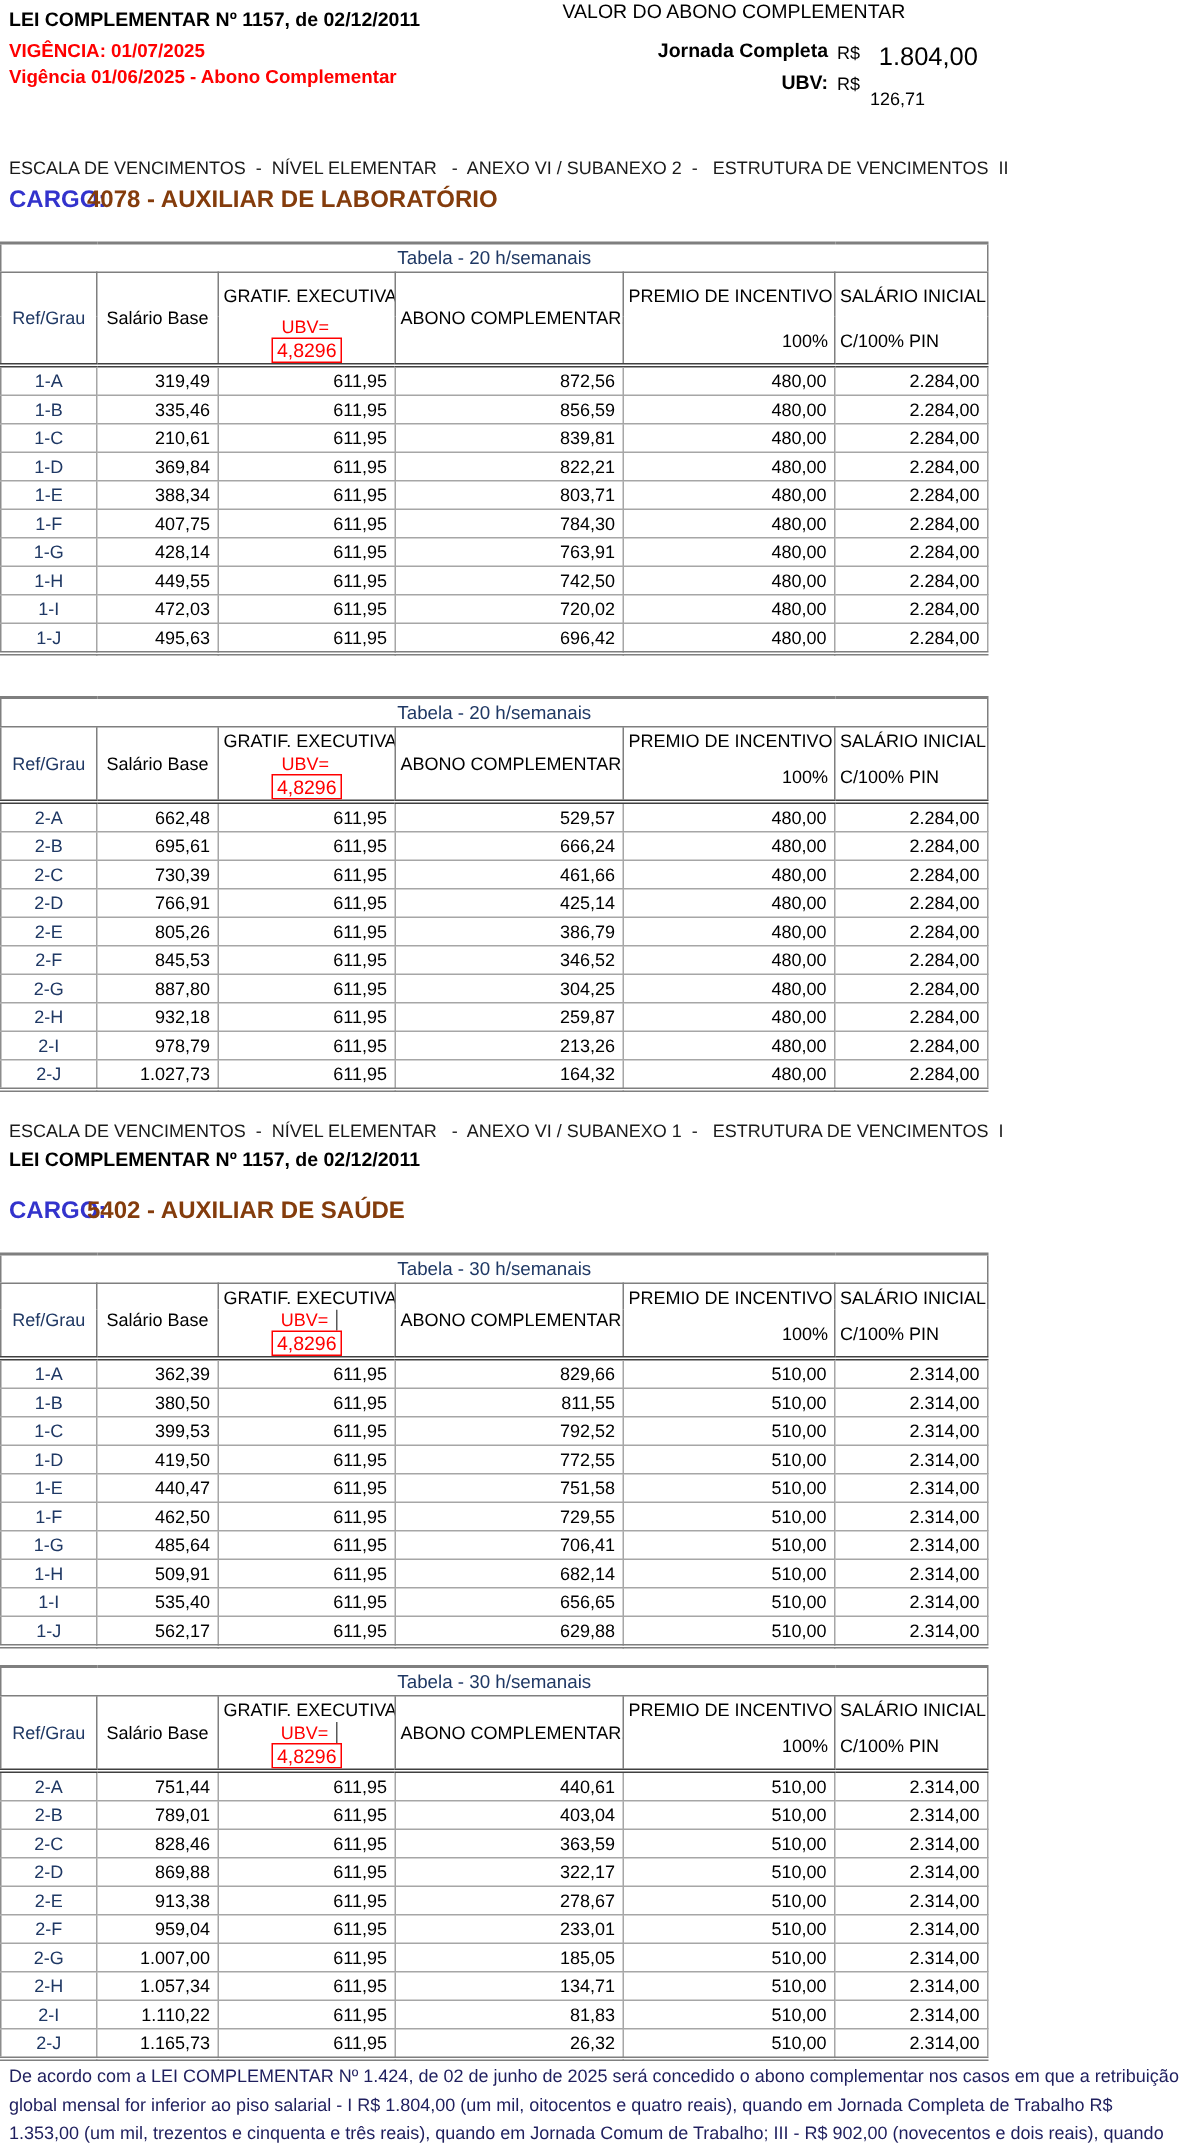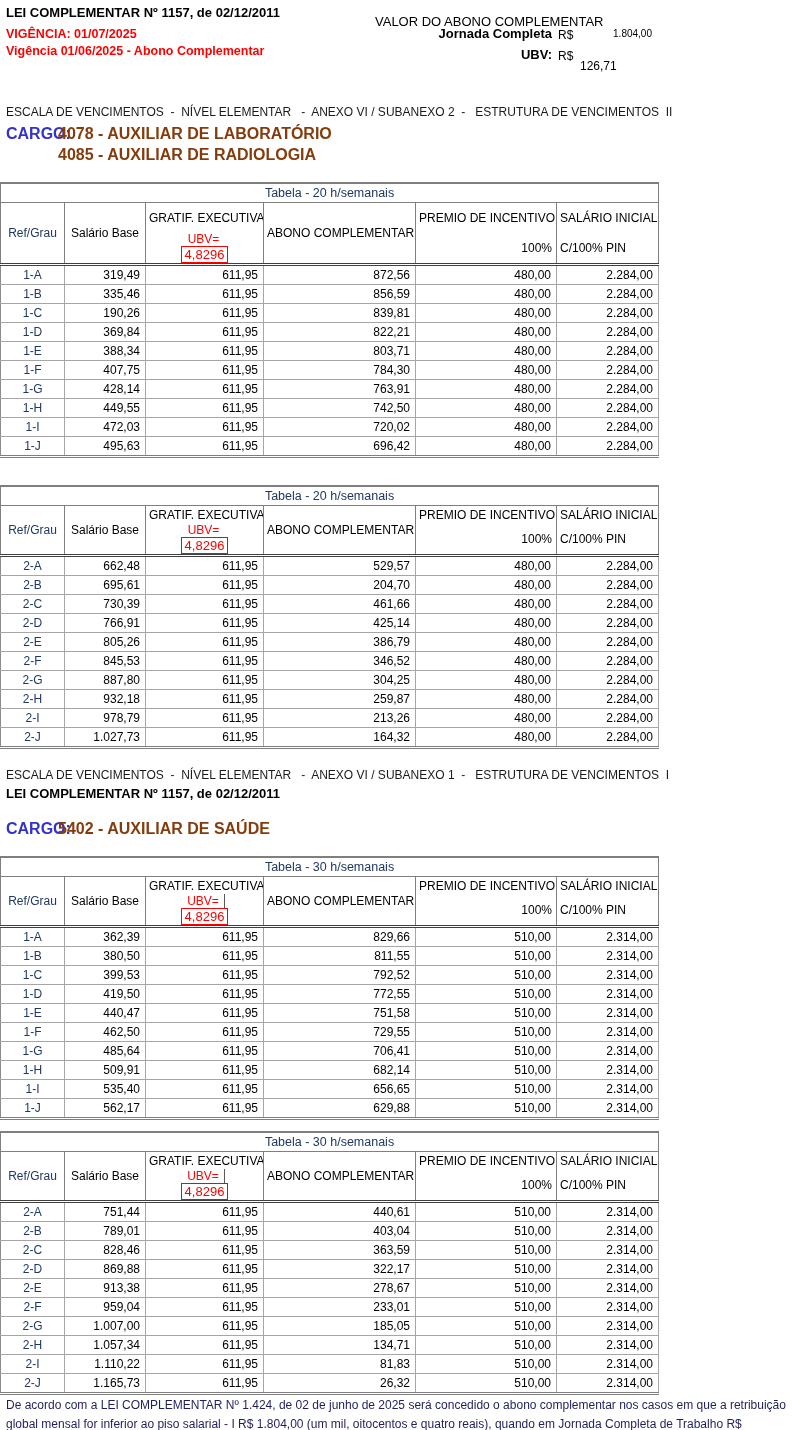--- a/index.html
+++ b/index.html
@@ -2,28 +2,28 @@
 <html><head>
 <meta charset="utf-8">
 <style>
   html,body{margin:0;padding:0;background:#fff;}
   .page{position:relative;width:792px;height:1430px;background:#fff;
         font-family:Liberation Sans, sans-serif;color:#000;overflow:hidden;}
 
   
   .top{position:relative;height:103px;}
   .law-main{position:absolute;left:6px;top:5px;font-size:13px;font-weight:bold;white-space:pre;}
-  .valor-title{position:absolute;left:375px;top:14px;font-size:13px;text-align:center;}
+  .valor-title{position:absolute;left:375px;top:0;font-size:13px;text-align:center;}
   .vig1{position:absolute;left:6px;top:27px;font-size:12.5px;font-weight:bold;color:#FF0000;}
   .vig2{position:absolute;left:6px;top:44px;font-size:12.5px;font-weight:bold;color:#FF0000;}
   .ab-label1{position:absolute;left:372px;top:26px;width:180px;text-align:right;font-size:13px;font-weight:bold;}
   .ab-label2{position:absolute;left:372px;top:47px;width:180px;text-align:right;font-size:13px;font-weight:bold;}
   .ab-cur1{position:absolute;left:558px;top:28px;font-size:12px;}
   .ab-cur2{position:absolute;left:558px;top:49px;font-size:12px;}
-  .ab-val1{position:absolute;left:580px;top:28px;width:72px;text-align:right;font-size:10px;}
+  .ab-val1{position:absolute;left:580px;top:28px;width:72px;text-align:right;font-size:17px;}
   .ab-val2{position:absolute;left:580px;top:59px;width:72px;text-align:left;font-size:12px;}
 
   
   .escala{margin:0 0 0 6px;font-size:12px;color:#1a1a1a;white-space:pre;line-height:18px;}
   .law-line{margin:1px 0 0 6px;font-size:13px;font-weight:bold;line-height:18px;white-space:pre;}
   .cargo-block{margin:2px 0 0 6px;}
   .cargo-block.mt{margin-top:15px;}
   .cargo-row{display:flex;line-height:21px;font-size:16px;font-weight:bold;}
   .cargo-label{width:52px;color:#3333CC;}
   .cargo-value{color:#843C0C;}
@@ -78,24 +78,20 @@
     <div class="ab-val2">126,71</div>
   </div>
 
   <div class="section">
     <div class="escala">ESCALA DE VENCIMENTOS  -  NÍVEL ELEMENTAR   -  ANEXO VI / SUBANEXO 2  -   ESTRUTURA DE VENCIMENTOS  II</div>
     <div class="cargo-block">
         <div class="cargo-row">
        <span class="cargo-label">CARGO:</span>
        <span class="cargo-value">4078 - AUXILIAR DE LABORATÓRIO</span>
      </div>
-        <div class="cargo-row">
-       <span class="cargo-label"></span>
-       <span class="cargo-value">4085 - AUXILIAR DE RADIOLOGIA</span>
-     </div>
       </div>
     <div class="table-mount">
         <table class="tbl tall">
     <colgroup>
             <col style="width:64px">
             <col style="width:81px">
             <col style="width:118px">
             <col style="width:152px">
             <col style="width:141px">
             <col style="width:102px">
@@ -135,21 +131,21 @@
             <tr>
            <td class="ref">1-B</td>
            <td class="num">335,46</td>
               <td class="num">611,95</td>
               <td class="num">856,59</td>
               <td class="num">480,00</td>
               <td class="num">2.284,00</td>
          </tr>
             <tr>
            <td class="ref">1-C</td>
-           <td class="num">190,26</td>
+           <td class="num">210,61</td>
               <td class="num">611,95</td>
               <td class="num">839,81</td>
               <td class="num">480,00</td>
               <td class="num">2.284,00</td>
          </tr>
             <tr>
            <td class="ref">1-D</td>
            <td class="num">369,84</td>
               <td class="num">611,95</td>
               <td class="num">822,21</td>
@@ -246,21 +242,21 @@
            <td class="num">662,48</td>
               <td class="num">611,95</td>
               <td class="num">529,57</td>
               <td class="num">480,00</td>
               <td class="num">2.284,00</td>
          </tr>
             <tr>
            <td class="ref">2-B</td>
            <td class="num">695,61</td>
               <td class="num">611,95</td>
-              <td class="num">204,70</td>
+              <td class="num">666,24</td>
               <td class="num">480,00</td>
               <td class="num">2.284,00</td>
          </tr>
             <tr>
            <td class="ref">2-C</td>
            <td class="num">730,39</td>
               <td class="num">611,95</td>
               <td class="num">461,66</td>
               <td class="num">480,00</td>
               <td class="num">2.284,00</td>

